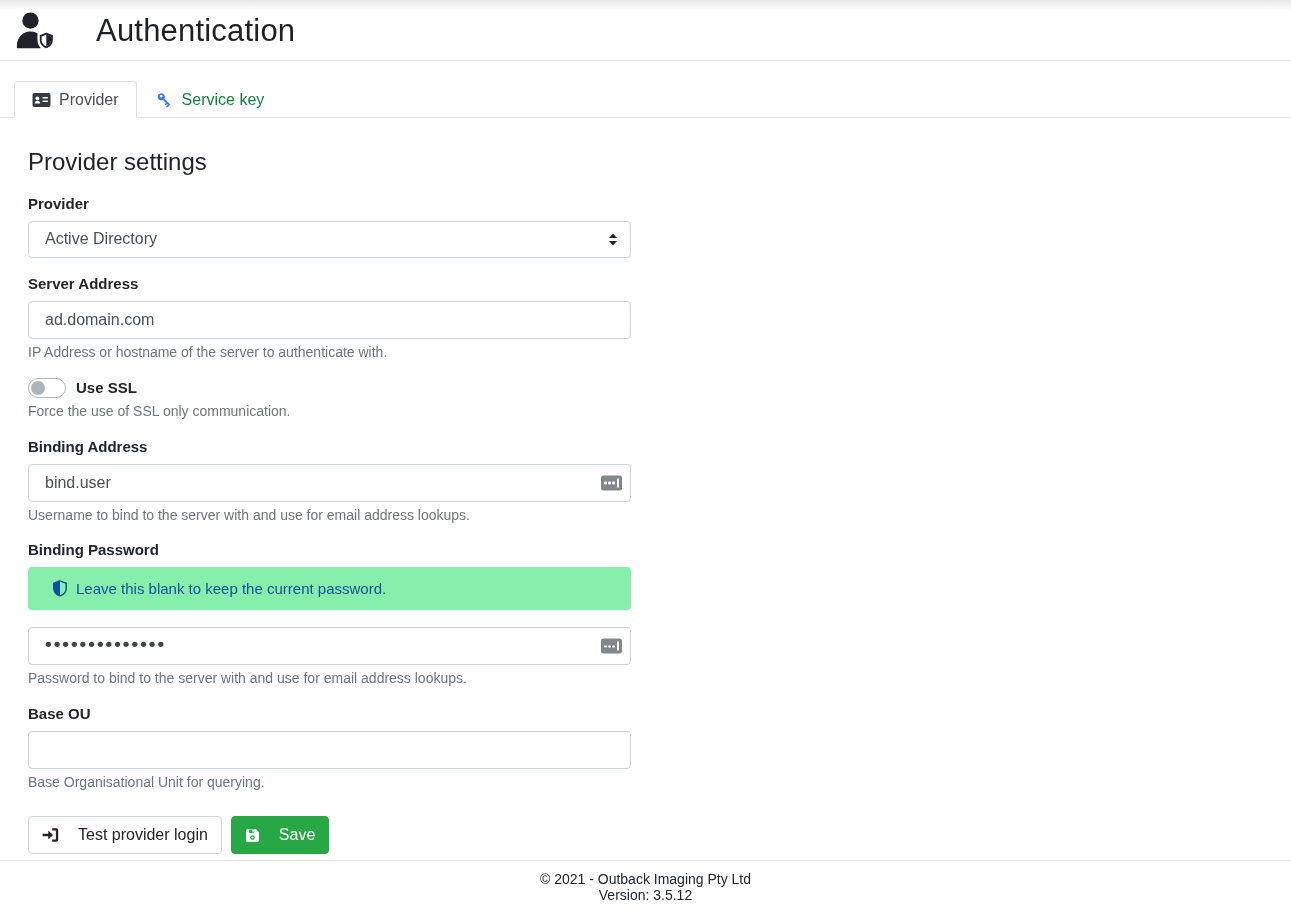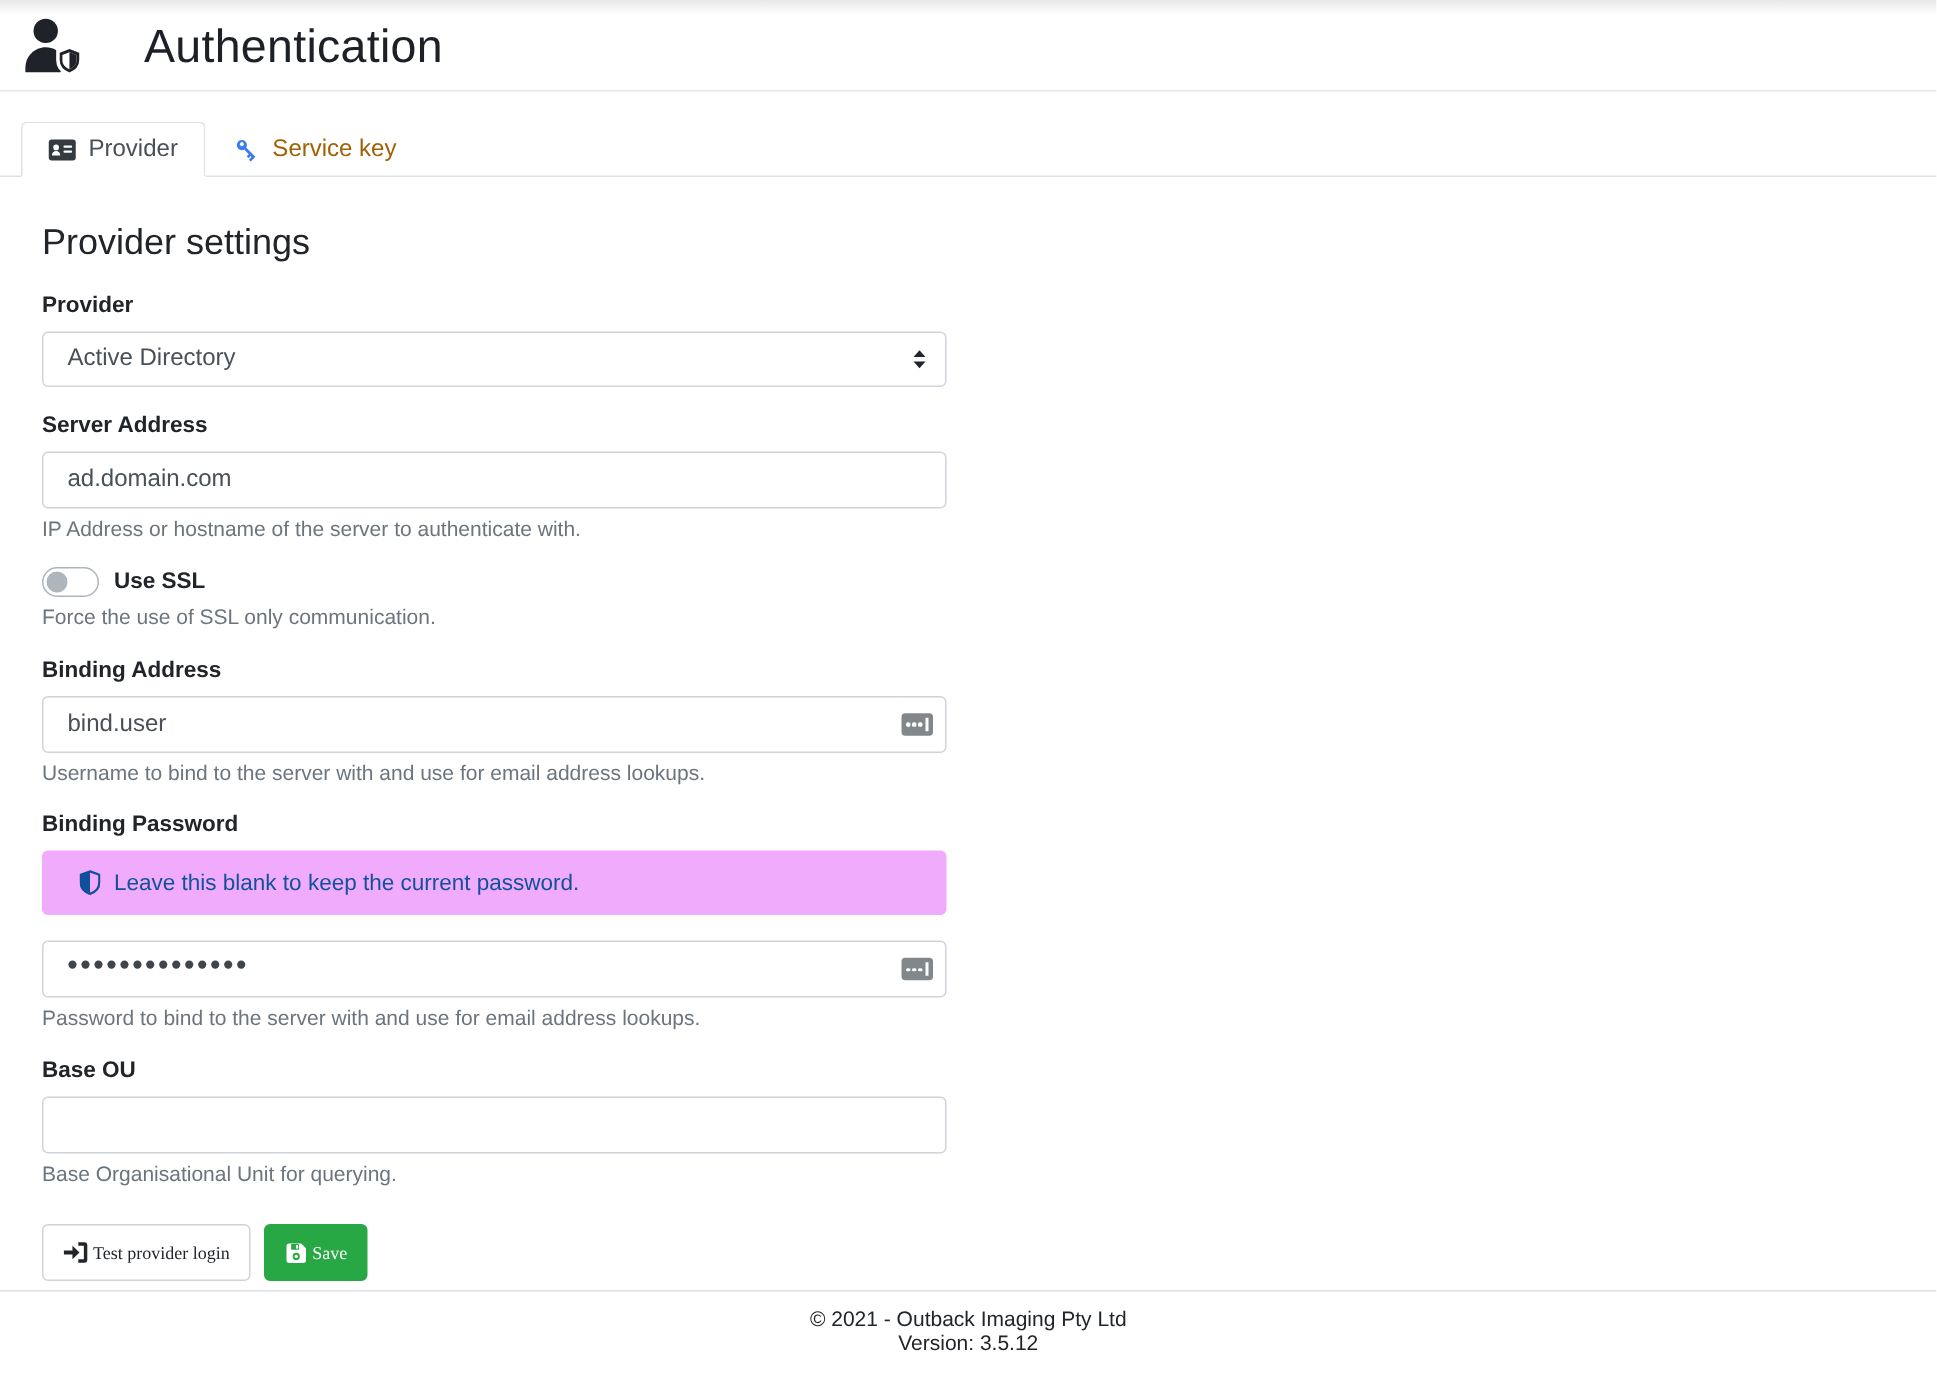--- a/index.html
+++ b/index.html
@@ -47,21 +47,21 @@
     border-radius:4px 4px 0 0;
     margin-bottom:-1px;
     cursor:pointer;
     line-height:1.2;
   }
   .tab.active {
     background:#ffffff;
     border-color:#dee2e6 #dee2e6 #ffffff;
     color:#495057;
   }
-  .tab.inactive { color:#a16207; }
+  .tab.inactive { color:#15803d; }
   .tab .tab-icon { width:19px; height:16px; flex:0 0 auto; }
 
   
   .content { padding:30px 14px 0 28px; flex:1 1 auto; }
   .section-heading {
     font-size:24px; font-weight:500; color:#212529;
     margin:0 0 18px 0; line-height:1.2;
   }
   .form-col { width:603px; }
   .form-group { margin-bottom:17px; }
@@ -118,34 +118,34 @@
     position:absolute; left:2px; top:2px;
     width:14px; height:14px; border-radius:50%;
     background:#adb5bd;
   }
   .switch-label { font-size:15px; font-weight:700; margin-left:10px; line-height:1.2; }
   .switch-help { margin-top:5px; }
 
   
   .alert-info {
     display:flex; align-items:center; gap:9px;
-    background:#f0abfc; border-radius:4px;
+    background:#86efac; border-radius:4px;
     padding:13px 16px 13px 25px;
     font-size:15px; color:#10509d;
     margin-bottom:17px;
   }
   .alert-info .alert-icon { width:14px; height:17px; flex:0 0 auto; }
 
   
   .button-row { display:flex; gap:9px; margin-top:25px; }
   .btn {
-    display:inline-flex; align-items:center; gap:3px;
+    display:inline-flex; align-items:center; gap:19px;
     height:38px; padding:6px 13px;
-    font-size:12px; border-radius:4px; cursor:pointer;
-    font-family:Liberation Serif, serif;
+    font-size:16px; border-radius:4px; cursor:pointer;
+    font-family:Liberation Sans, sans-serif;
     line-height:1;
   }
   .btn-outline {
     background:#ffffff; border:1px solid #ced4da; color:#212529;
   }
   .btn-success {
     background:#28a745; border:1px solid #28a745; color:#ffffff;
   }
   .btn .btn-icon { flex:0 0 auto; }
 

